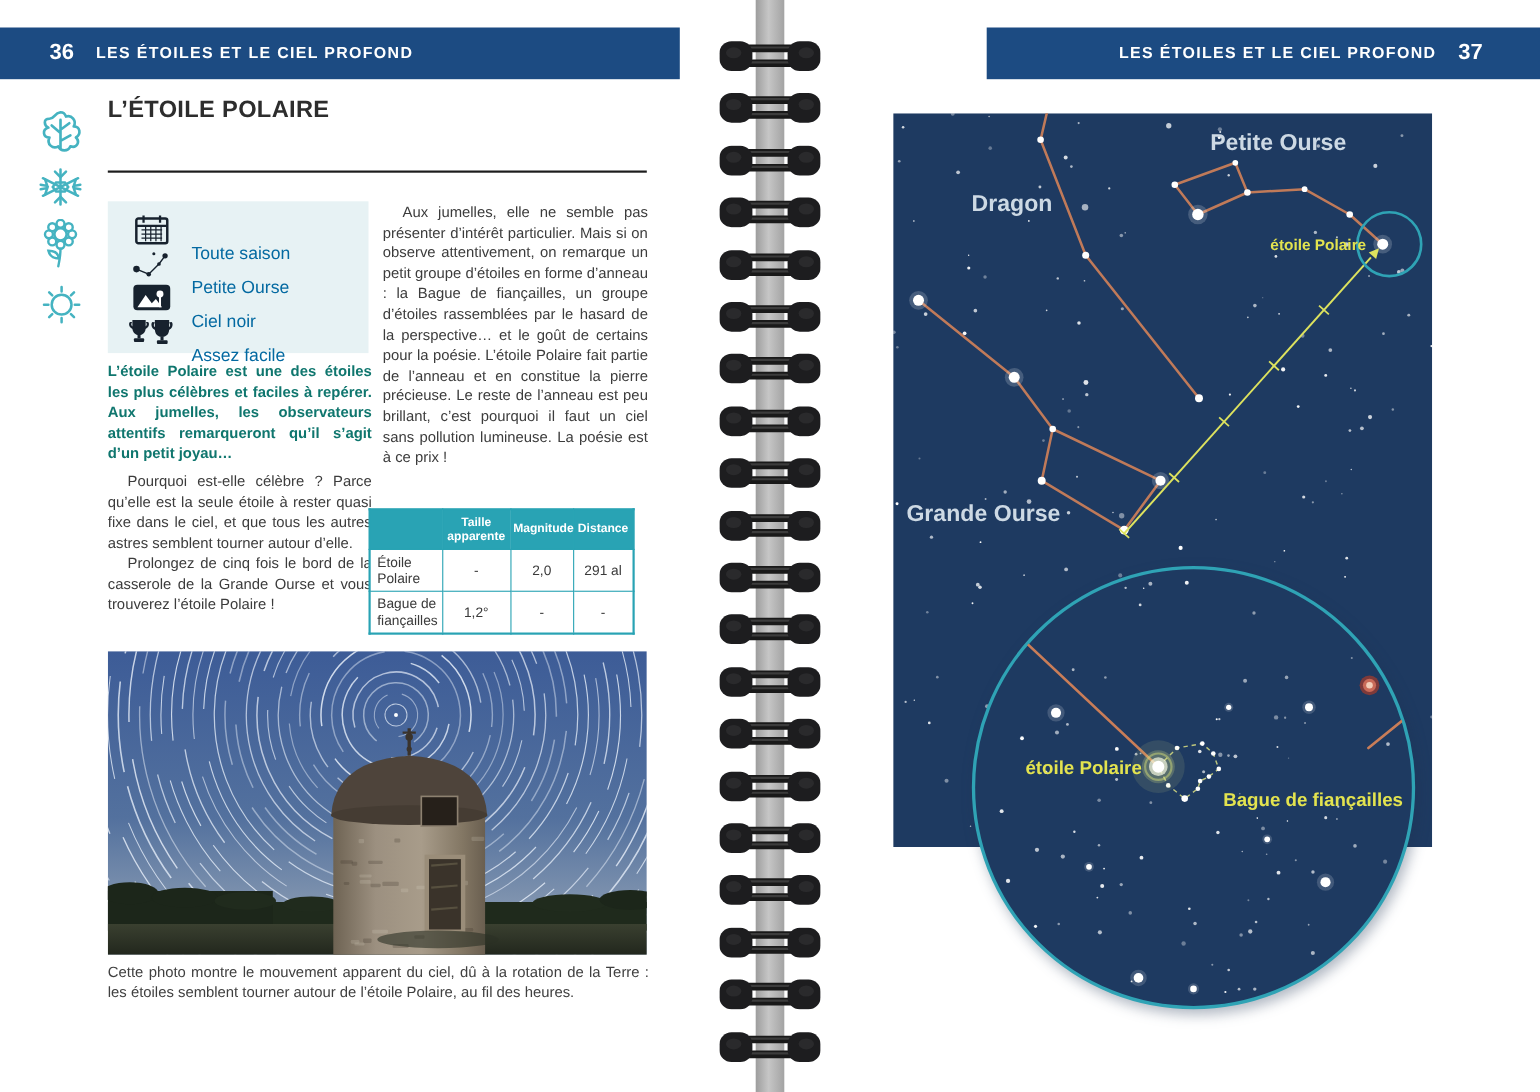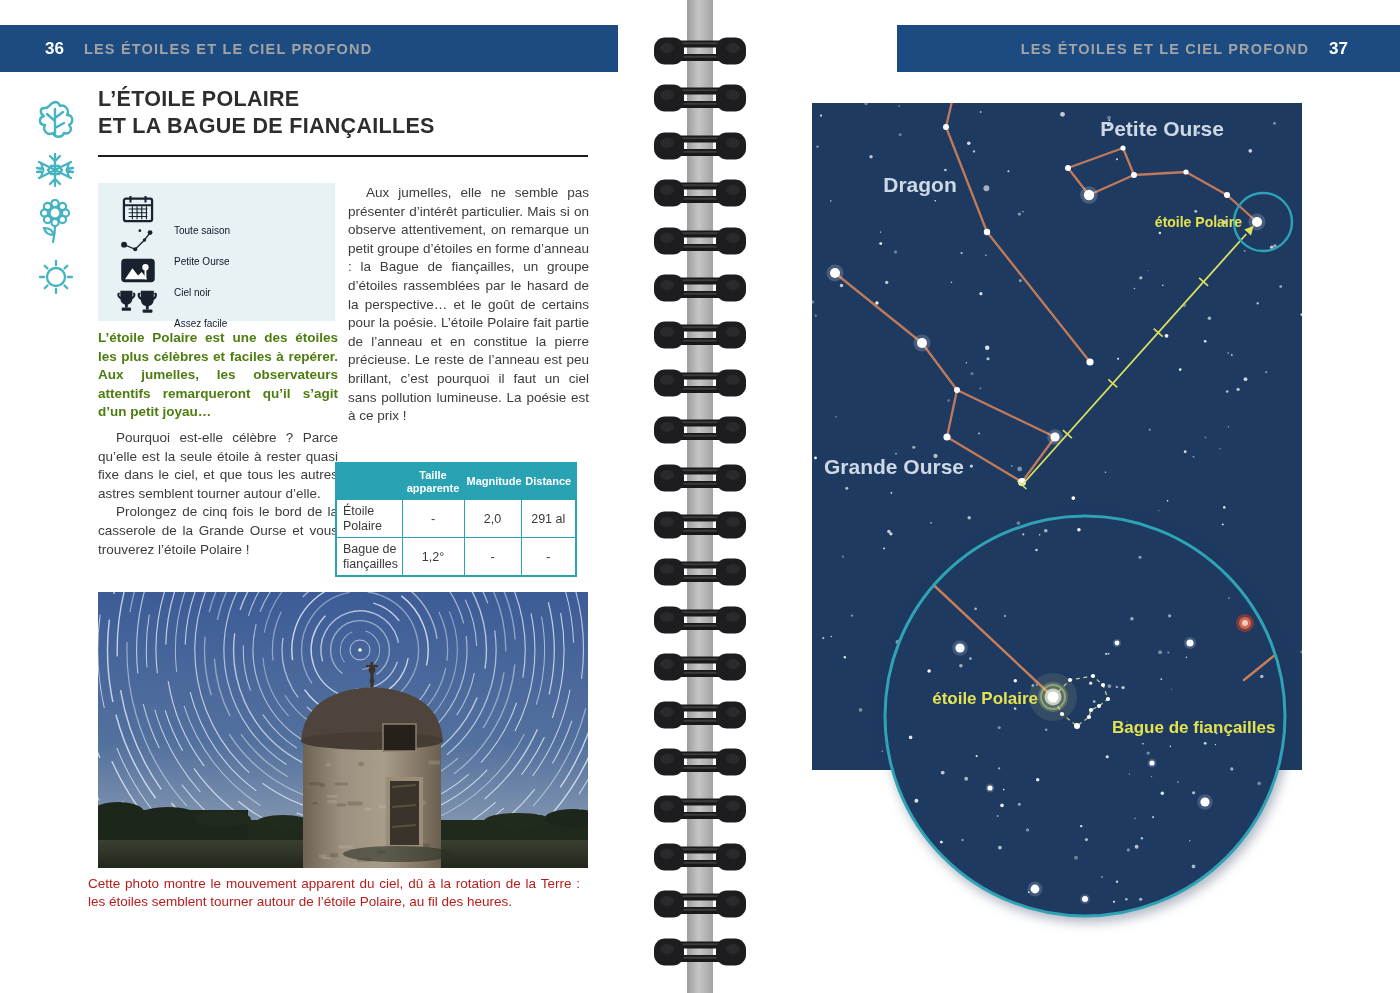--- a/index.html
+++ b/index.html
@@ -6,56 +6,56 @@
   html,body{margin:0;padding:0;}
   body{
     width:1400px;height:993px;position:relative;background:#ffffff;
     font-family:"Liberation Sans","DejaVu Sans",sans-serif;overflow:hidden;
     -webkit-font-smoothing:antialiased;
   }
   .hdr{position:absolute;top:25px;height:47px;background:#1c4b82;color:#fff;
        display:flex;align-items:center;box-sizing:border-box;}
   #hdrL{left:0;width:618px;padding-left:45px;}
   #hdrR{left:897px;width:503px;justify-content:flex-end;padding-right:52px;}
-  .pgnum{font-size:17px;font-weight:bold;color:#fff;}
-  .hdrtitle{font-size:14.5px;letter-spacing:1.2px;color:#a3a3a3;font-weight:bold;}
+  .pgnum{font-size:20px;font-weight:bold;color:#fff;}
+  .hdrtitle{font-size:14.5px;letter-spacing:1.2px;color:#ffffff;font-weight:bold;}
   #hdrL .hdrtitle{margin-left:20px;}
   #hdrR .hdrtitle{margin-right:20px;}
 
   .seasons{position:absolute;left:34px;top:99px;width:46px;}
   .seasons svg{display:block;margin-bottom:11px;}
 
   .title{position:absolute;left:98px;top:86px;width:492px;font-size:21.5px;
          font-weight:800;color:#2d2d2d;line-height:27px;letter-spacing:.3px;}
   .rule{position:absolute;left:98px;top:155px;width:490px;height:2px;background:#1c1c1c;}
 
   .infobox{position:absolute;left:98px;top:183px;width:237px;height:138px;
            background:#e7f2f4;box-sizing:border-box;padding:10px 0 0 16px;}
   .inforow{display:flex;align-items:center;height:31px;}
   .inforow .ico{width:48px;display:flex;justify-content:center;align-items:center;}
-  .inforow .lbl{font-size:10px;color:#0f172a;margin-left:12px;margin-top:44px;}
+  .inforow .lbl{font-size:16px;color:#0369a1;margin-left:12px;margin-top:44px;}
 
   .bodytxt{font-size:13.5px;line-height:18.6px;color:#3c3c3c;text-align:justify;}
   #col1{position:absolute;left:98px;top:329px;width:240px;}
   #col2{position:absolute;left:348px;top:184px;width:241px;}
-  .intro{font-weight:bold;color:#4d7c0f;margin:0 0 7px 0;}
+  .intro{font-weight:bold;color:#0f766e;margin:0 0 7px 0;}
   .para{margin:0;text-indent:18px;}
 
   #datatable{position:absolute;left:335px;top:462px;width:240px;border-collapse:collapse;
              font-size:12.5px;color:#3a3a3a;table-layout:fixed;}
   #datatable th{background:#29a3b4;color:#fff;font-size:11px;font-weight:bold;
                 line-height:1.15;padding:5px 2px;text-align:center;border:1px solid #29a3b4;}
   #datatable td{border:1px solid #29a3b4;text-align:center;padding:4px 3px;height:29px;
                 background:#fff;}
   #datatable td.rowname{text-align:left;padding-left:6px;font-size:12.5px;line-height:1.15;}
   #datatable{border:2px solid #29a3b4;}
 
   #photo{position:absolute;left:98px;top:592px;width:490px;height:276px;display:block;}
-  .caption{position:absolute;left:88px;top:875px;width:492px;font-size:13.5px;
-           line-height:18px;color:#b91c1c;text-align:justify;}
+  .caption{position:absolute;left:98px;top:875px;width:492px;font-size:13.5px;
+           line-height:18px;color:#404040;text-align:justify;}
 
   #spiralStrip{position:absolute;left:687px;top:0;width:26px;height:993px;
       background:linear-gradient(90deg,#9d9d9d,#c6c6c6 45%,#a3a3a3);}
   .ring{position:absolute;left:654px;width:92px;height:28px;}
 
   #starchart{position:absolute;left:812px;top:103px;width:490px;height:840px;display:block;}
 </style>
 </head>
 <body>
 
@@ -95,21 +95,20 @@
   <svg width="44" height="42" viewBox="0 0 44 42">
     <g fill="none" stroke="#45b3c1" stroke-width="2.3" stroke-linecap="round">
       <circle cx="22" cy="21" r="9"></circle>
       <path d="M22,5 L22,9 M22,33 L22,37 M6,21 L10,21 M34,21 L38,21 M10.7,9.7 L13.5,12.5 M30.5,29.5 L33.3,32.3 M33.3,9.7 L30.5,12.5 M13.5,29.5 L10.7,32.3"></path>
     </g>
   </svg>
 </div>
 
 <div class="title">
   <div>L’ÉTOILE POLAIRE</div>
-  <div>ET LA BAGUE DE FIANÇAILLES</div>
 </div>
 <div class="rule"></div>
 
 <div class="infobox">
   <div class="inforow">
     <span class="ico">
       <svg width="34" height="30" viewBox="0 0 36 32">
         <g fill="none" stroke="#17222e" stroke-width="2.4">
           <rect x="3" y="5" width="30" height="24" rx="2"></rect>
           <path d="M10,2 L10,9 M26,2 L26,9 M3,12 L33,12" stroke-width="2.2"></path>

